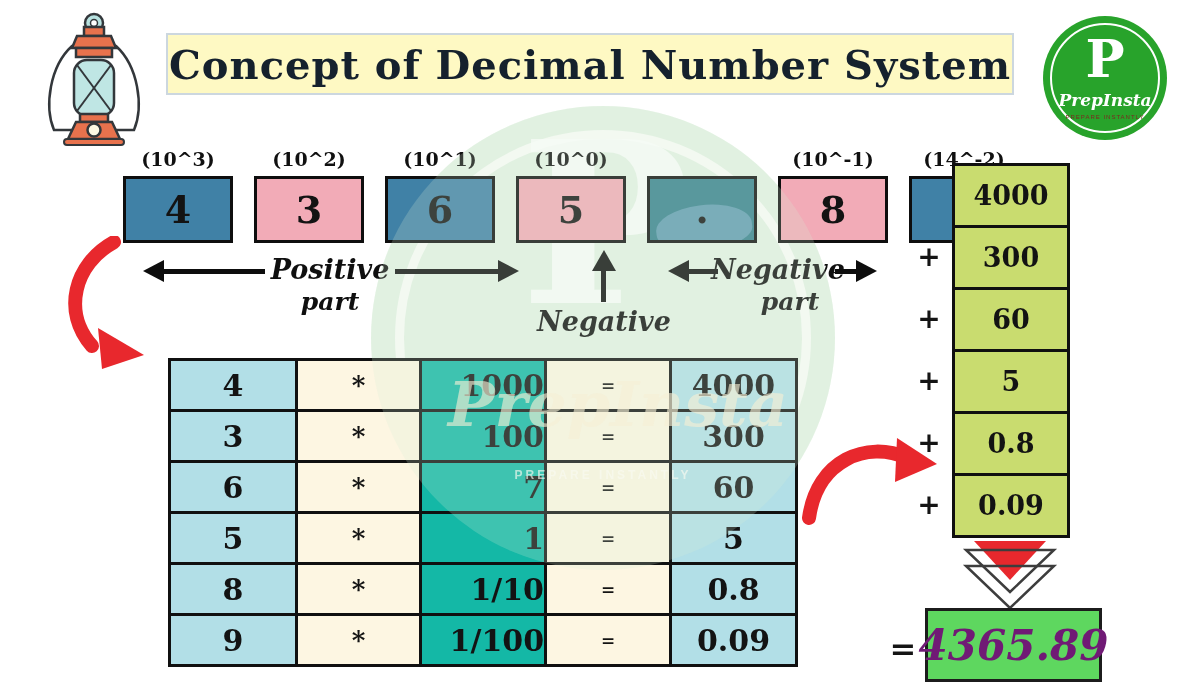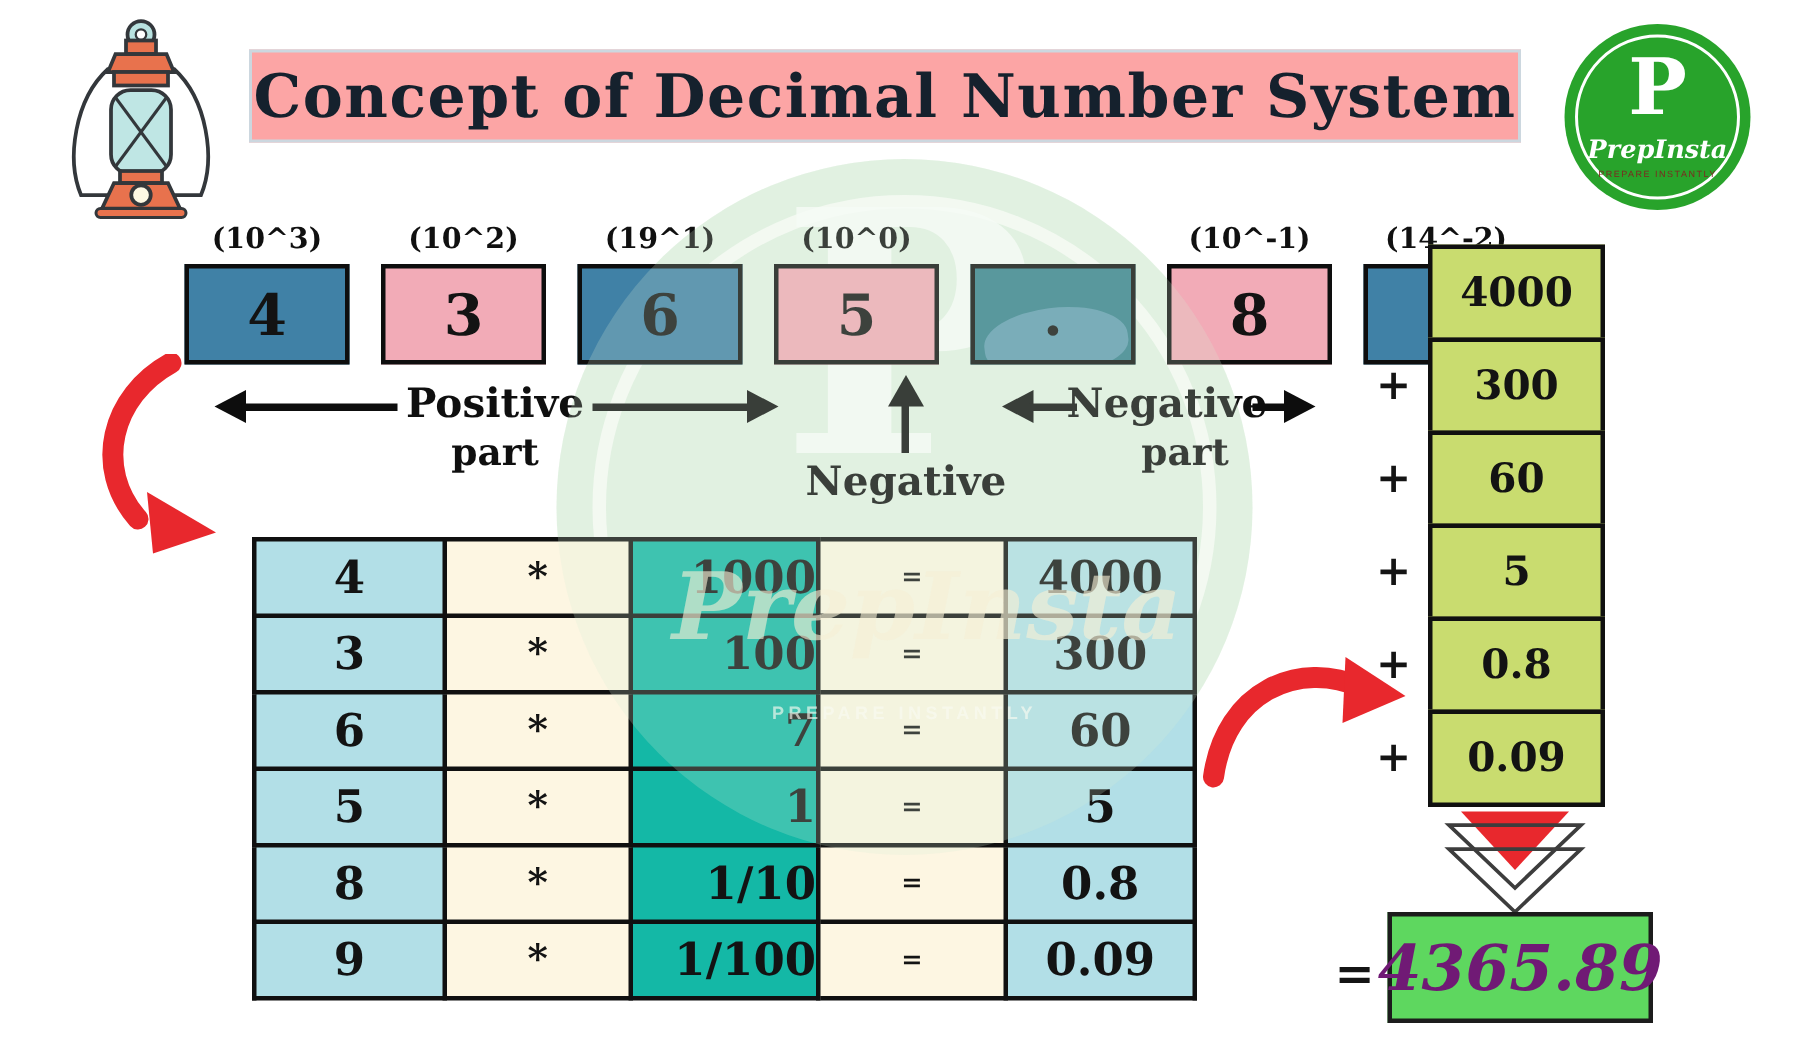--- a/index.html
+++ b/index.html
@@ -20,21 +20,21 @@
                font-style:italic; font-weight:bold; color:rgba(246,239,213,0.62); z-index:2; }
   .wm-tagline { left:493px; top:468px; width:220px; text-align:center; font-size:12px;
                 font-weight:bold; letter-spacing:3px; color:rgba(249,251,241,0.65); z-index:2;
                 font-family:"Liberation Sans", sans-serif; }
   .wm-blob { position:absolute; left:6px; top:26px; width:96px; height:44px;
              background:rgba(132,178,205,0.55); border-radius:55% 60% 45% 50%;
              transform:rotate(-7deg); }
 
   
   .title-bar { position:absolute; left:166px; top:33px; width:848px; height:62px;
-               background:#fca5a5; border:2px solid #ccd7df; z-index:1;
+               background:#fef9c3; border:2px solid #ccd7df; z-index:1;
                display:flex; align-items:center; justify-content:center; }
   .title-bar span { font-size:40px; font-weight:bold; color:#15212d; letter-spacing:1px; }
   .lantern { position:absolute; left:30px; top:8px; z-index:1; }
   .logo { position:absolute; left:1043px; top:16px; width:124px; height:124px; border-radius:50%;
           background:#28a32b; z-index:1; }
   .logo-ring { position:absolute; inset:7px; border:2px solid #ffffff; border-radius:50%; }
   .logo-p { position:absolute; top:12px; left:0; right:0; text-align:center;
             font-size:52px; font-weight:bold; color:#ffffff; }
   .logo-name { position:absolute; top:74px; left:0; right:0; text-align:center;
                font-size:17px; font-style:italic; font-weight:bold; color:#ffffff; }
@@ -56,21 +56,21 @@
   .bg-teal { background:#37818e; }
 
   
   .aline { position:absolute; height:5px; background:#0d0d0d; z-index:1; }
   .ahead-left  { position:absolute; width:0; height:0; border-top:11px solid transparent;
                  border-bottom:11px solid transparent; border-right:21px solid #0d0d0d; z-index:1; }
   .ahead-right { position:absolute; width:0; height:0; border-top:11px solid transparent;
                  border-bottom:11px solid transparent; border-left:21px solid #0d0d0d; z-index:1; }
   .ahead-up    { position:absolute; width:0; height:0; border-left:12px solid transparent;
                  border-right:12px solid transparent; border-bottom:21px solid #0d0d0d; z-index:1; }
-  .lbl { position:absolute; text-align:center; font-weight:bold;
+  .lbl { position:absolute; text-align:center; font-style:italic; font-weight:bold;
          color:#0f0f0f; z-index:1; }
 
   
   .exp-table { position:absolute; left:168px; top:358px; border-collapse:collapse; z-index:1; }
   .exp-table td { border:3px solid #101010; text-align:center; vertical-align:middle;
                   height:51px; color:#131313; }
   .exp-table td.c1 { width:127px; background:#b2dfe7; }
   .exp-table td.c2 { width:124px; background:#fdf6e2; }
   .exp-table td.c3 { width:125px; background:#14b8a6;text-align:right; }
   .exp-table td.c4 { width:125px; background:#fdf6e2; }
@@ -139,21 +139,21 @@
   <div class="digit-strip">
     <div class="digit-col">
       <div class="power">(10^3)</div>
       <div class="digit-box bg-blue">4</div>
     </div>
     <div class="digit-col">
       <div class="power">(10^2)</div>
       <div class="digit-box bg-pink">3</div>
     </div>
     <div class="digit-col">
-      <div class="power">(19^1)</div>
+      <div class="power">(10^1)</div>
       <div class="digit-box bg-blue">6</div>
     </div>
     <div class="digit-col">
       <div class="power">(10^0)</div>
       <div class="digit-box bg-pink">5</div>
     </div>
     <div class="digit-col">
       <div class="power"></div>
       <div class="digit-box bg-teal">
         <div class="wm-blob"></div>

